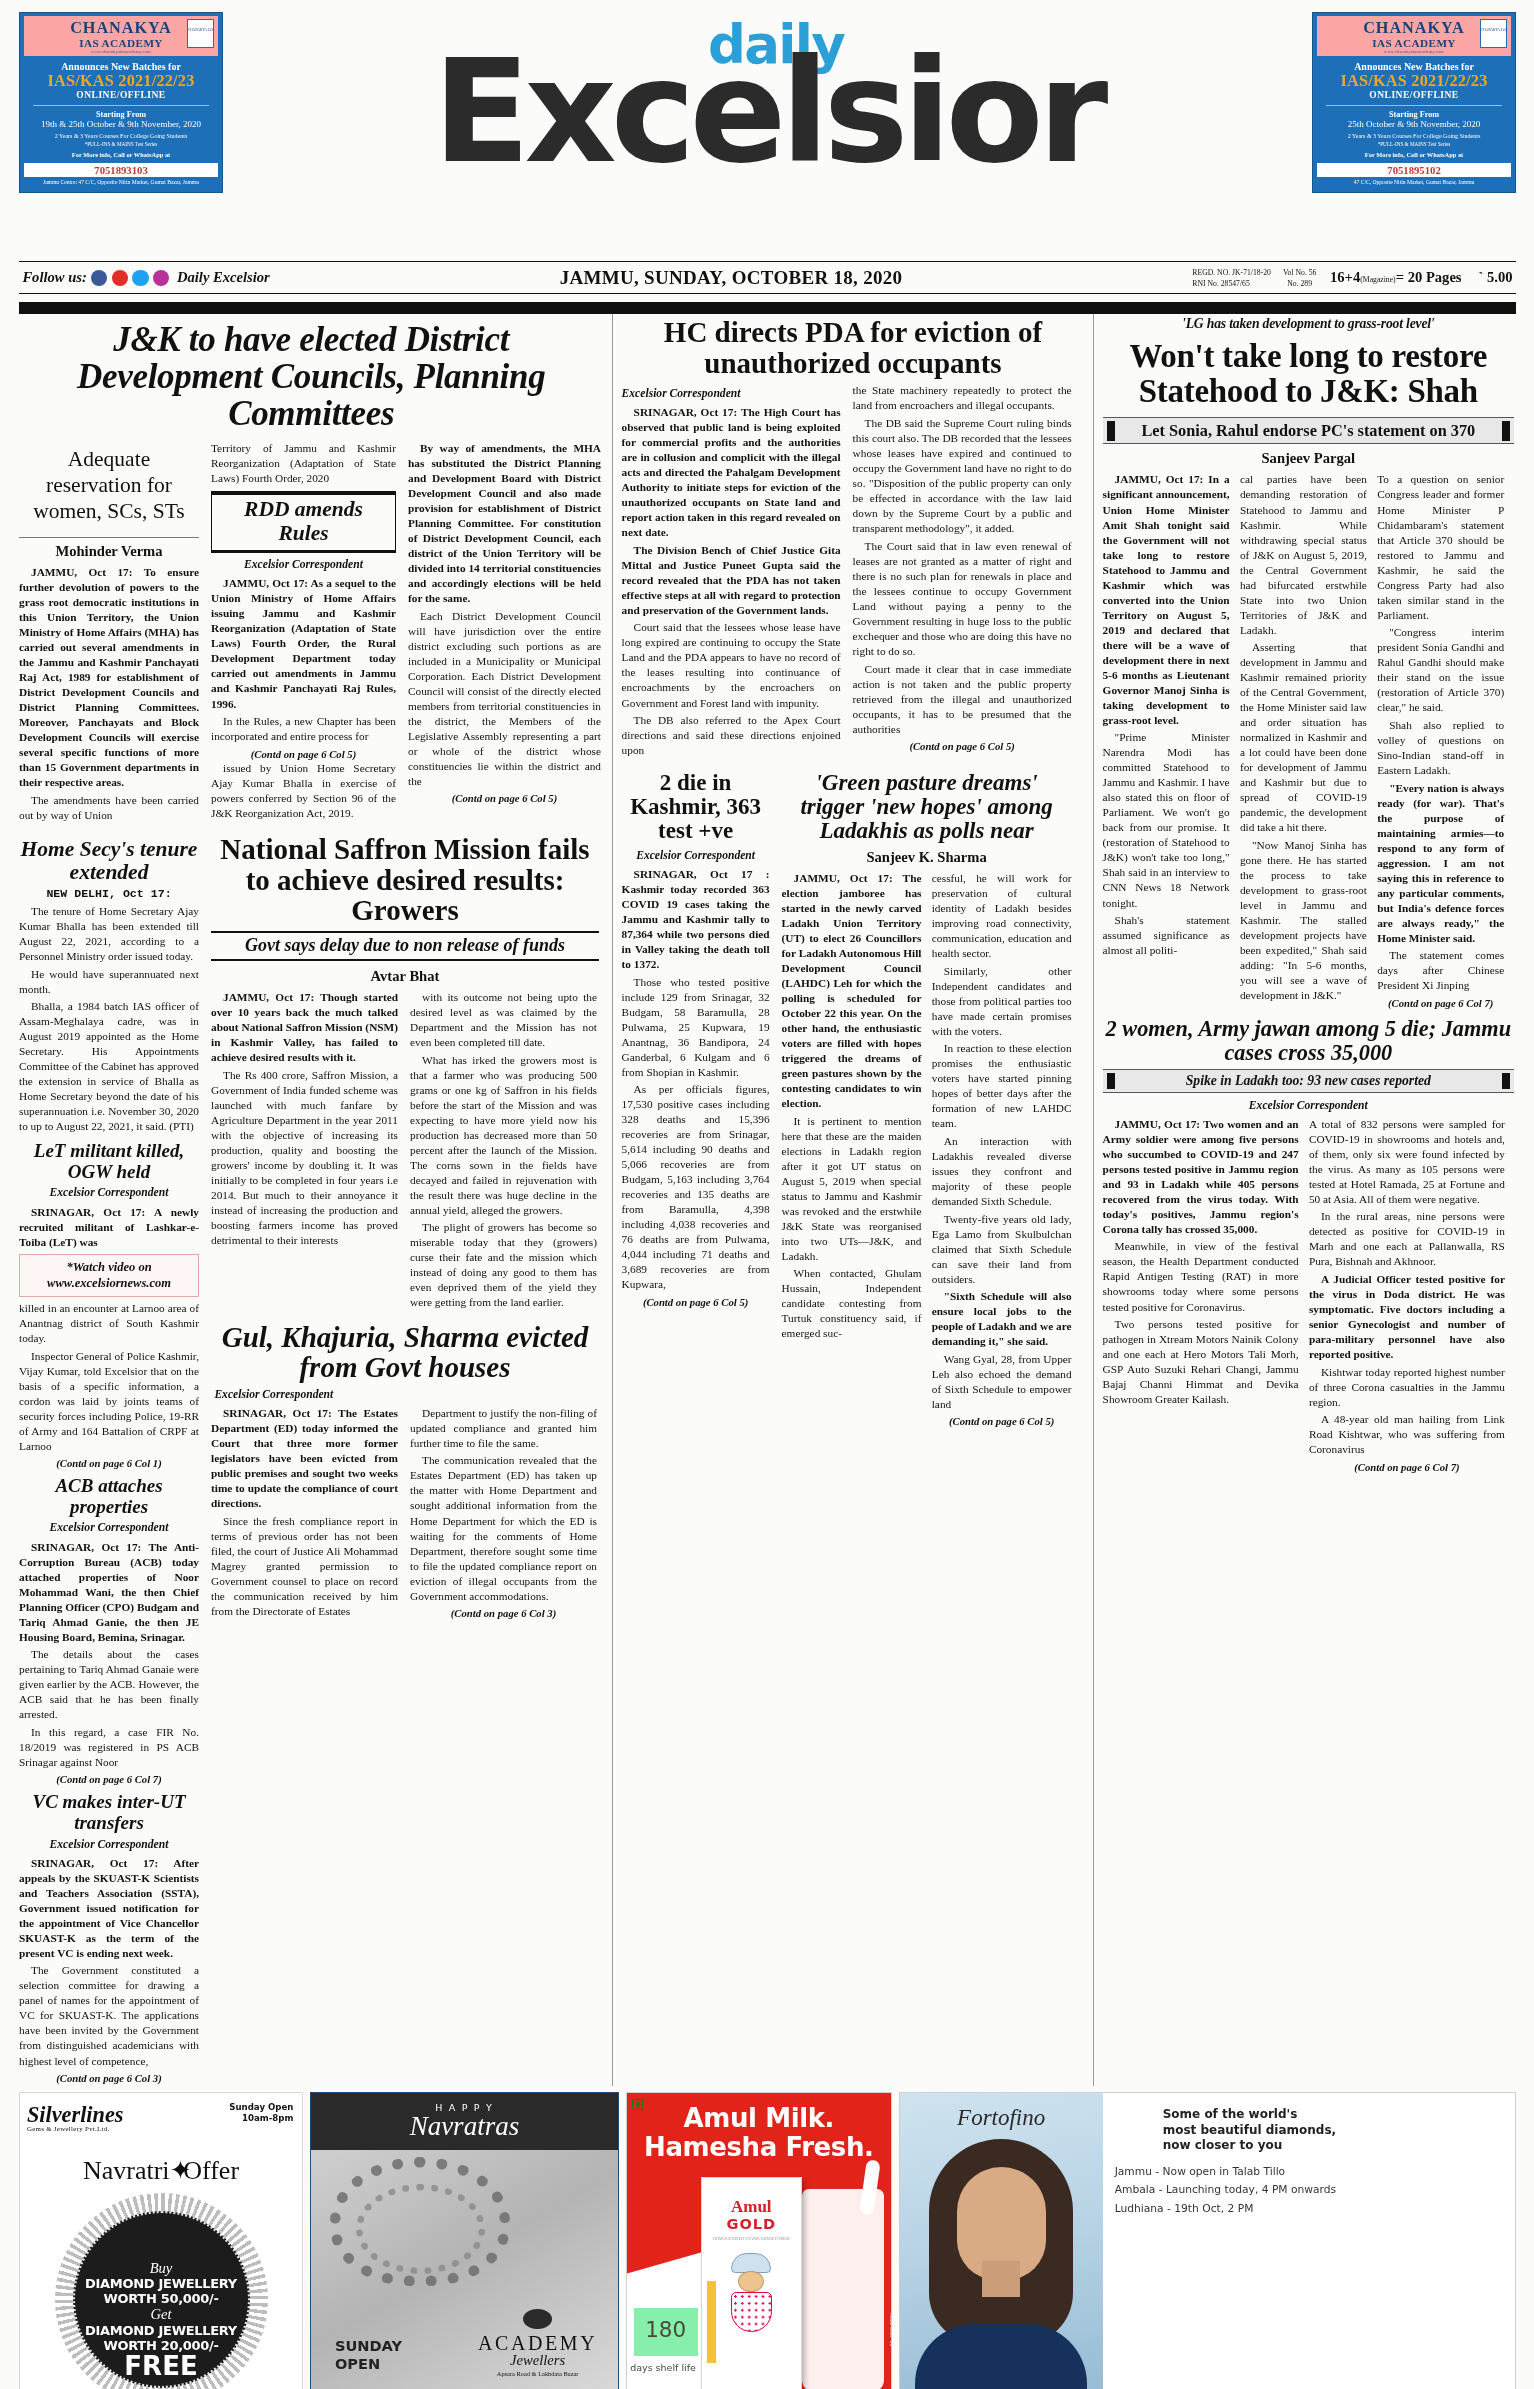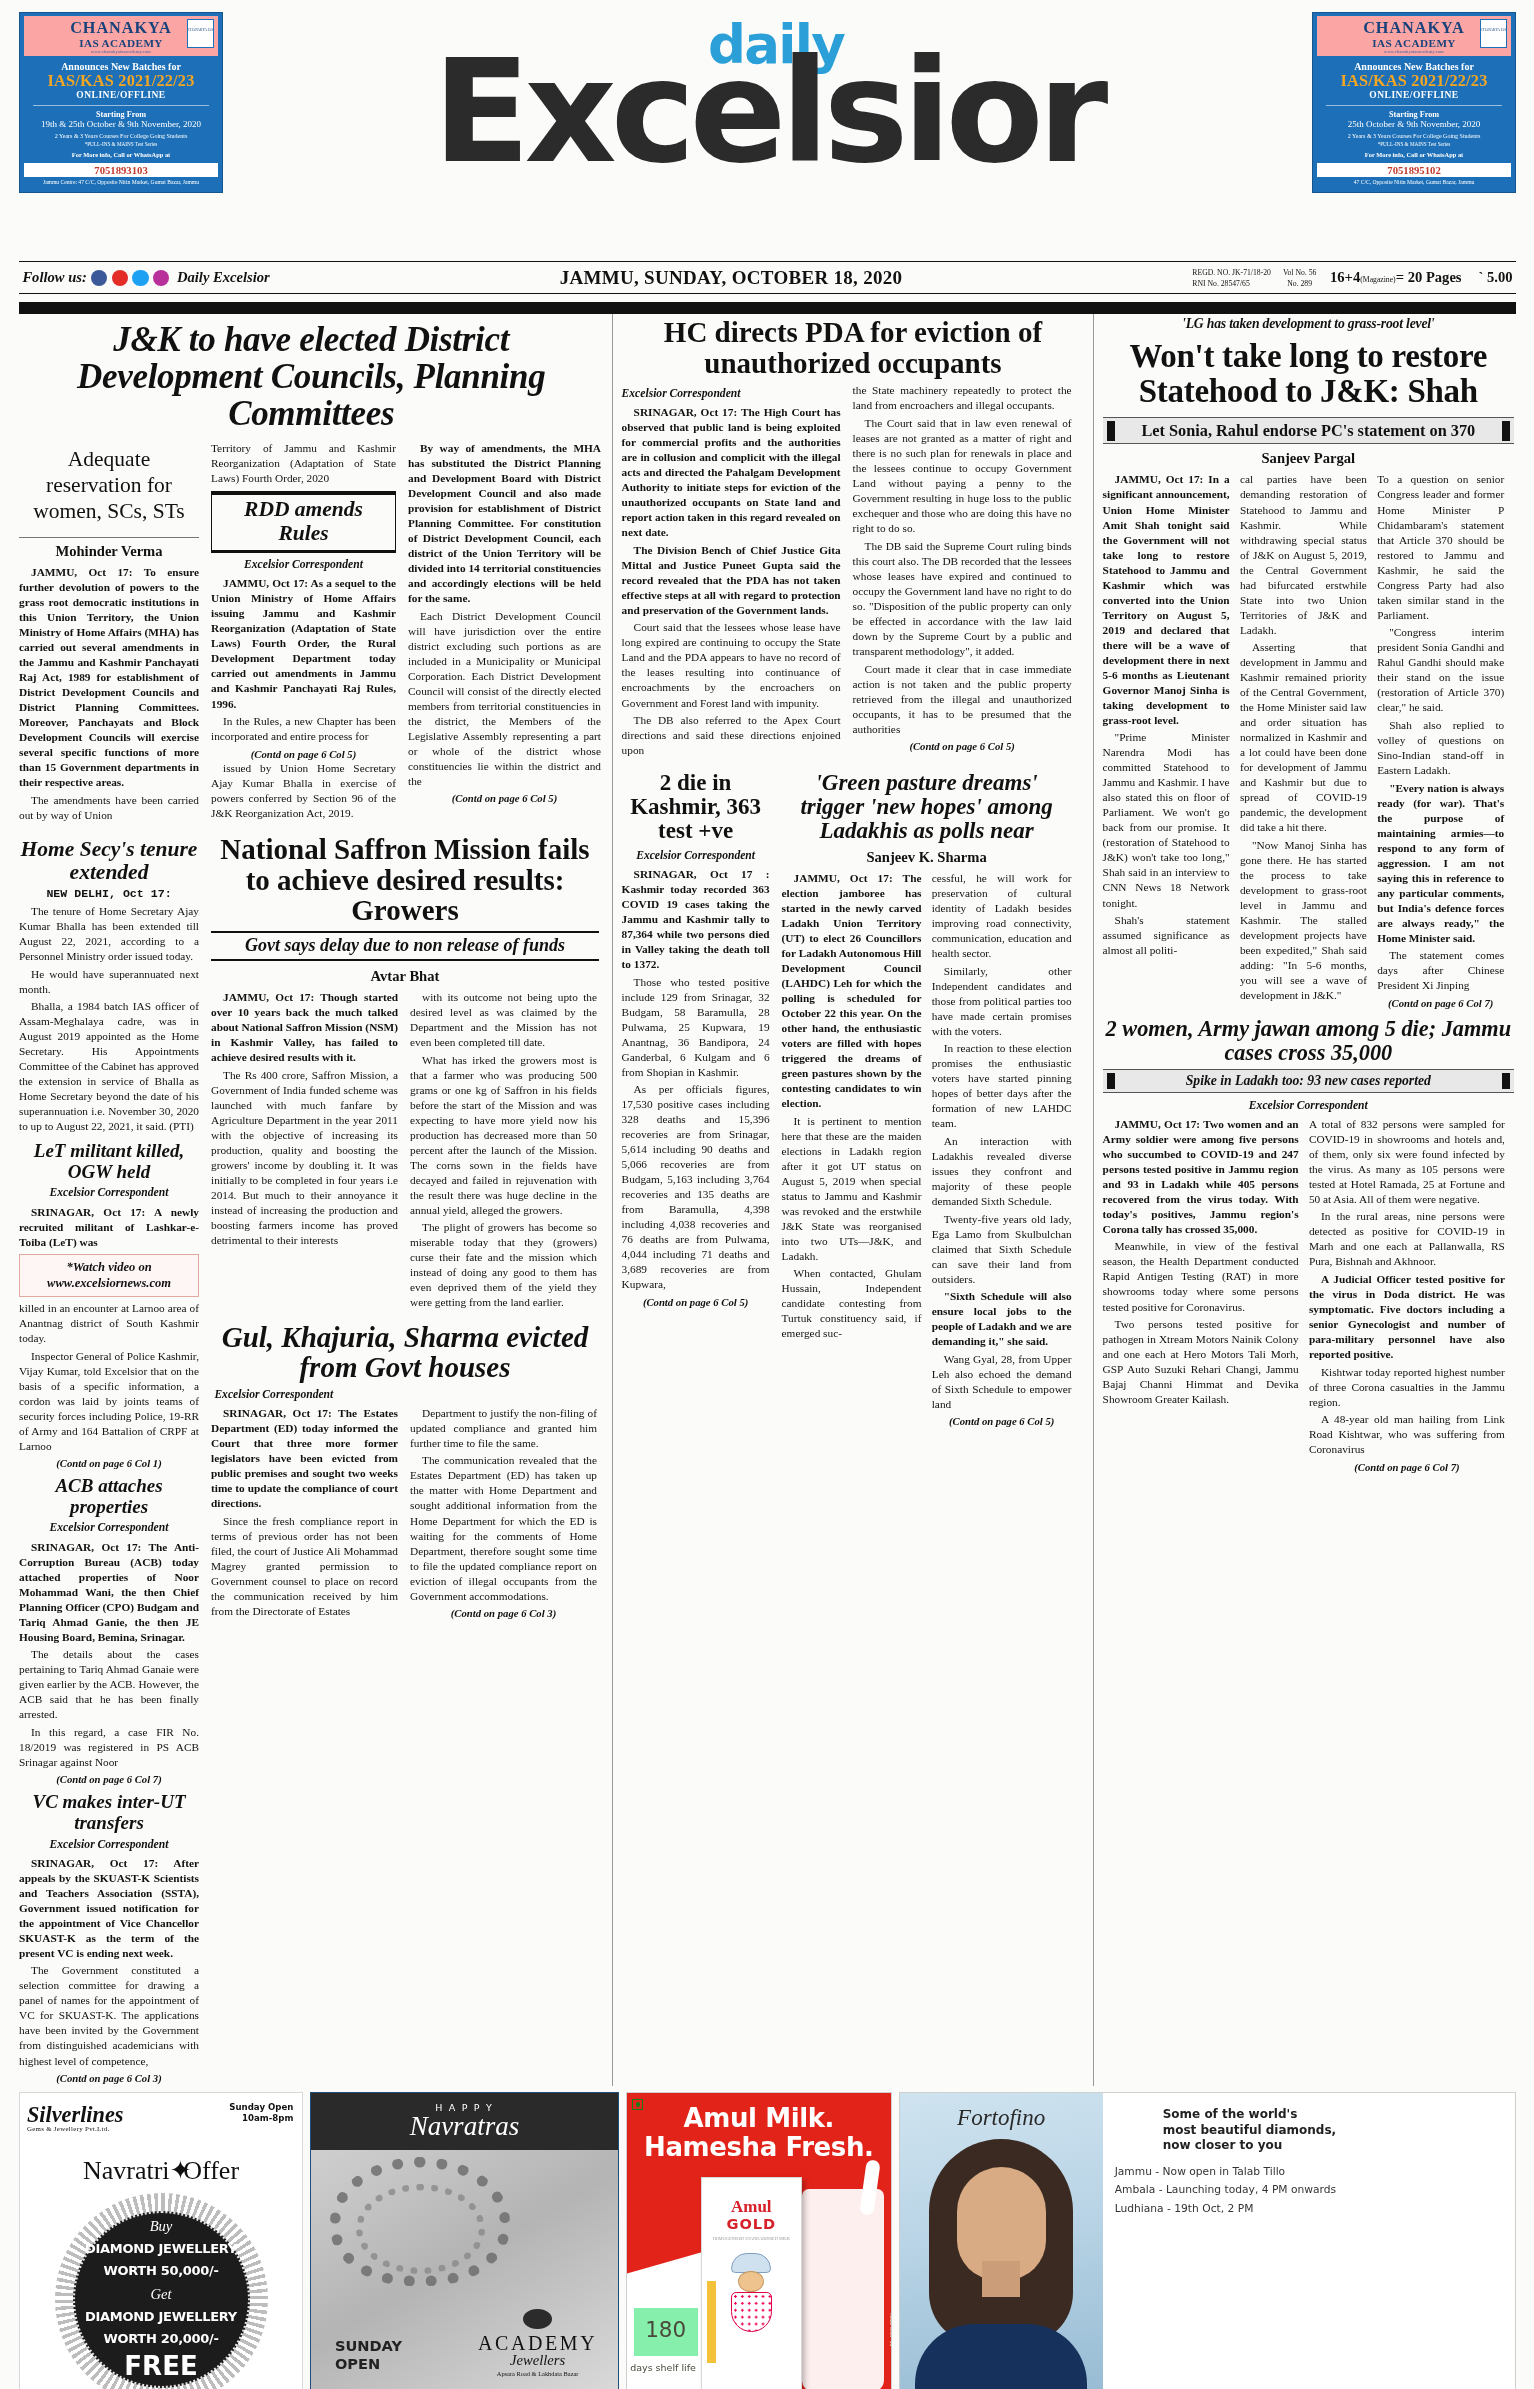--- a/index.html
+++ b/index.html
@@ -143,21 +143,21 @@
   .navratri .dot { display:inline-block; width:13.7px; }
   .seal-wrap { display:flex; justify-content:center; margin-top:3.4px; }
   .seal {
     width:213px; height:213px; border-radius:50%;
     background:
       repeating-conic-gradient(#bdbdbd 0 2deg, #ffffff 2deg 4deg);
     display:flex; align-items:center; justify-content:center; position:relative;
   }
   .seal-inner {
     width:177px; height:177px; border-radius:50%; background:#1c1c1c; color:#fff;
-    display:flex; flex-direction:column; align-items:center; justify-content:space-between;
+    display:flex; flex-direction:column; align-items:center; justify-content:flex-end;
     text-align:center; border:2.6px dotted #e6e6e6; padding:5.2px;
   }
   .seal-inner .sc { font-family:"Liberation Serif",serif; font-style:italic; font-size:14.6px; line-height:1.1; }
   .seal-inner .big { font-family:"DejaVu Sans",sans-serif; font-weight:bold; font-size:13px; line-height:1.18; letter-spacing:-0.3px; }
   .seal-inner .free { font-family:"DejaVu Sans",sans-serif; font-weight:bold; font-size:26px; line-height:1.05; }
 
   .ad-rakesh { width:309px; flex:0 0 auto; border:1.7px solid #1e4e79; background:#cfcfcf; position:relative; overflow:hidden; }
   .nav-banner { background:#2a2a2a; color:#fff; text-align:center; padding:8.6px 0 10.3px; }
   .nav-happy { font-family:"DejaVu Sans",sans-serif; font-size:9.5px; letter-spacing:1.7px; }
   .nav-navratras { font-family:"Liberation Serif",serif; font-style:italic; font-size:27px; font-weight:normal; line-height:1; }
@@ -418,22 +418,22 @@
           <div class="corr" style="text-align:left;">Excelsior Correspondent</div>
           <div class="body">
             <p class="b">SRINAGAR, Oct 17: The High Court has observed that public land is being exploited for commercial profits and the authorities are in collusion and complicit with the illegal acts and directed the Pahalgam Development Authority to initiate steps for eviction of the unauthorized occupants on State land and report action taken in this regard revealed on next date.</p>
             <p class="b">The Division Bench of Chief Justice Gita Mittal and Justice Puneet Gupta said the record revealed that the PDA has not taken effective steps at all with regard to protection and preservation of the Government lands.</p>
             <p>Court said that the lessees whose lease have long expired are continuing to occupy the State Land and the PDA appears to have no record of the leases resulting into continuance of encroachments by the encroachers on Government and Forest land with impunity.</p>
             <p>The DB also referred to the Apex Court directions and said these directions enjoined upon</p>
           </div>
         </div>
         <div style="width:219px;" class="body">
           <p class="nf">the State machinery repeatedly to protect the land from encroachers and illegal occupants.</p>
+          <p>The DB said the Supreme Court ruling binds this court also. The DB recorded that the lessees whose leases have expired and continued to occupy the Government land have no right to do so. "Disposition of the public property can only be effected in accordance with the law laid down by the Supreme Court by a public and transparent methodology", it added.</p>
           <p>The Court said that in law even renewal of leases are not granted as a matter of right and there is no such plan for renewals in place and the lessees continue to occupy Government Land without paying a penny to the Government resulting in huge loss to the public exchequer and those who are doing this have no right to do so.</p>
-          <p>The DB said the Supreme Court ruling binds this court also. The DB recorded that the lessees whose leases have expired and continued to occupy the Government land have no right to do so. "Disposition of the public property can only be effected in accordance with the law laid down by the Supreme Court by a public and transparent methodology", it added.</p>
           <p>Court made it clear that in case immediate action is not taken and the public property retrieved from the illegal and unauthorized occupants, it has to be presumed that the authorities</p>
           <div class="contd">(Contd on page 6 Col 5)</div>
         </div>
       </div>
 
       <div style="display:flex; gap:12px; margin-top:6.9px;">
         <div style="width:148px; flex:0 0 auto;">
           <h2 class="head2" style="font-size:23px;">2 die in Kashmir, 363 test +ve</h2>
           <div class="corr">Excelsior Correspondent</div>
           <div class="body">

